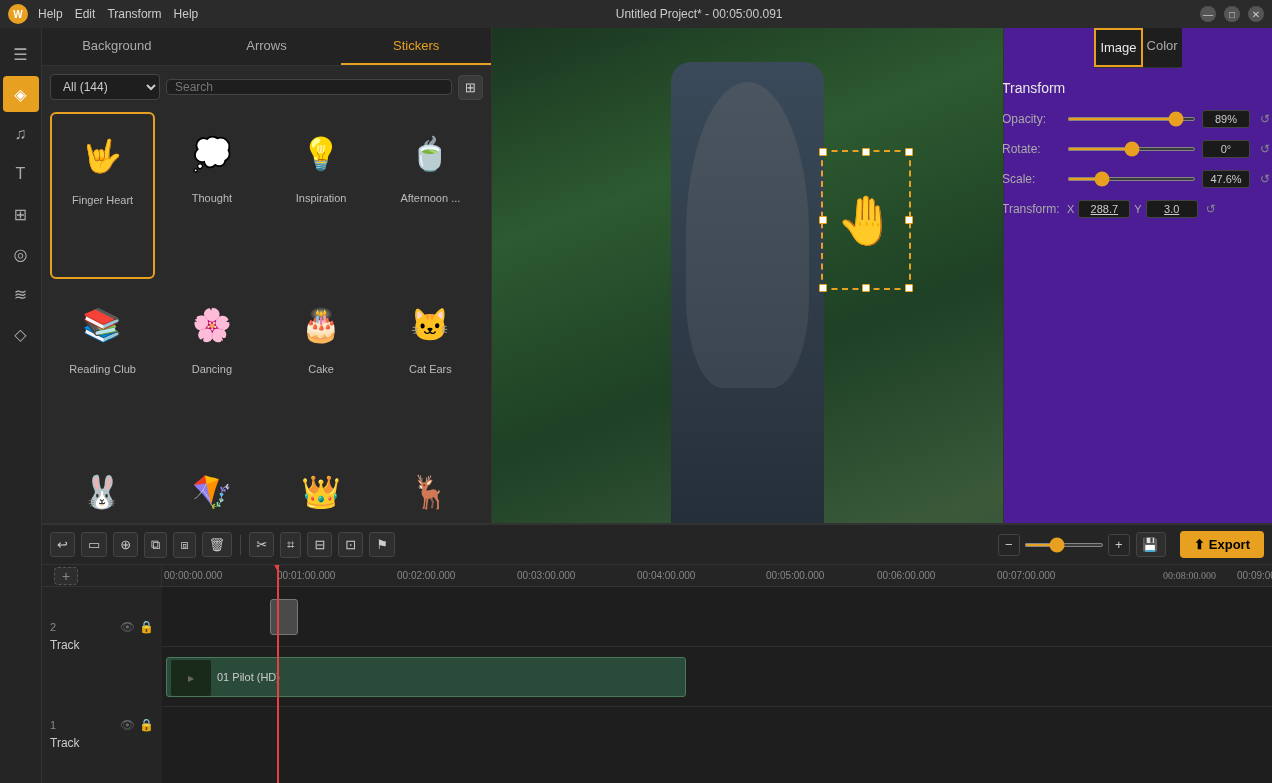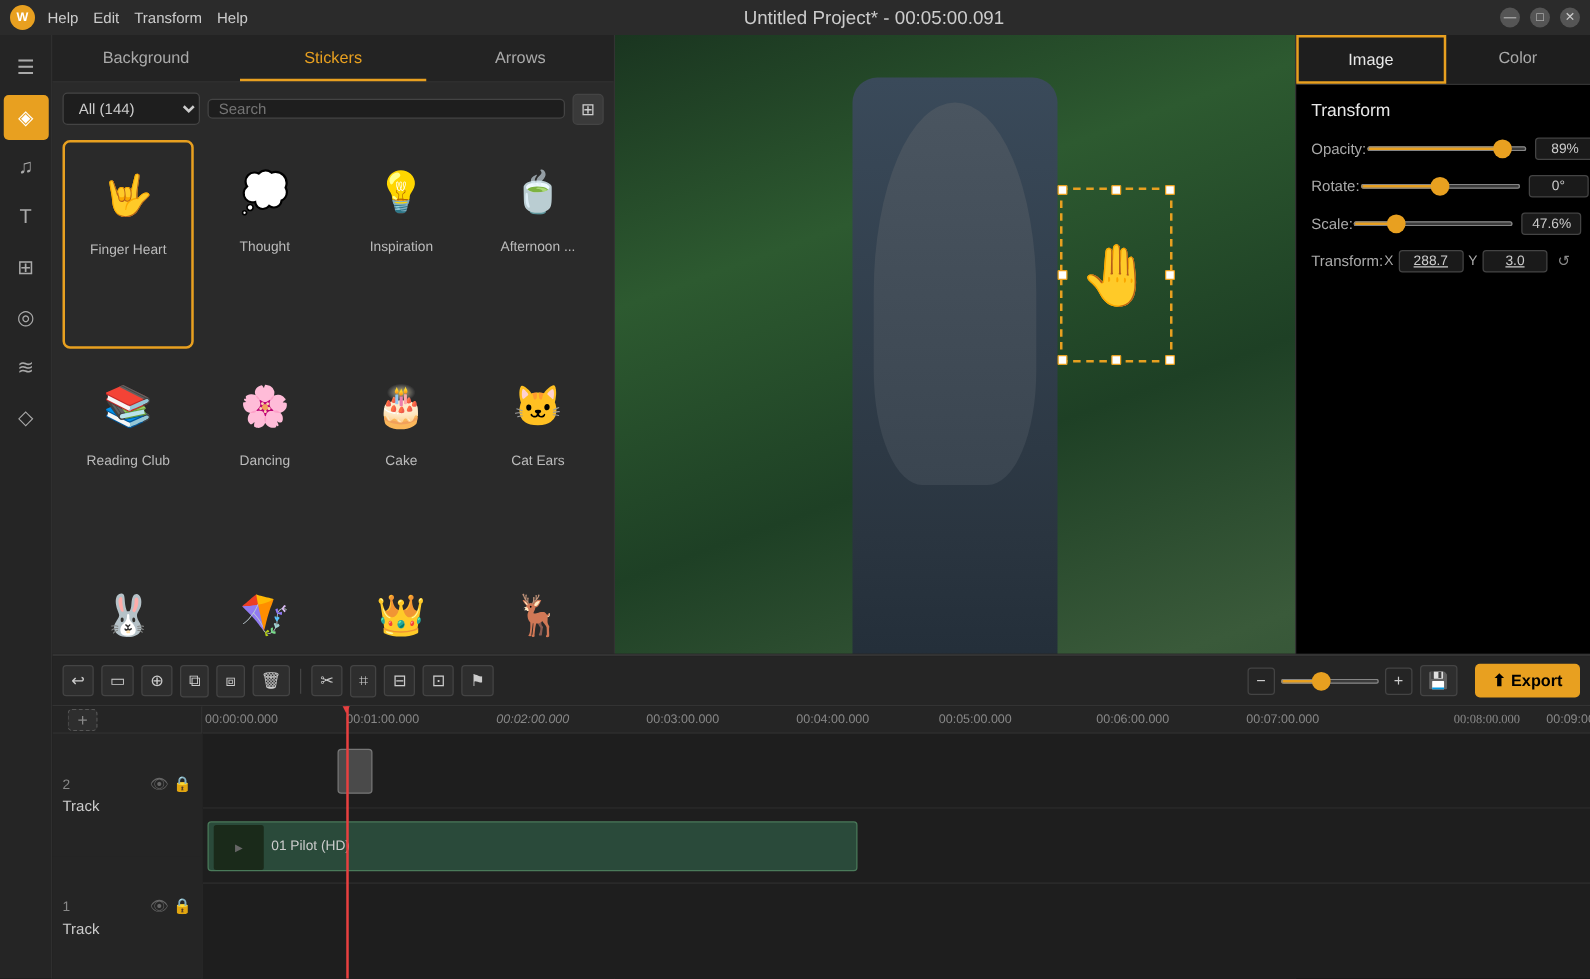--- a/index.html
+++ b/index.html
@@ -2,21 +2,21 @@
 <html><head>
   <meta charset="utf-8">
   <style>
     * { box-sizing: border-box; margin: 0; padding: 0; }
     body { background: #1a1a1a; color: #ccc; font-family: Arial, sans-serif; font-size: 12px; width: 1272px; height: 783px; overflow: hidden; }
 
     
     #titlebar { background: #2b2b2b; height: 28px; display: flex; align-items: center; justify-content: space-between; padding: 0 8px; }
     #titlebar .logo { width: 20px; height: 20px; background: #e8a020; border-radius: 50%; display: flex; align-items: center; justify-content: center; font-weight: bold; color: #fff; font-size: 10px; }
     #titlebar .menu-items { display: flex; gap: 12px; font-size: 12px; color: #ccc; }
-    #titlebar .title { color: #ccc; font-size: 15px; }
+    #titlebar .title { color: #ccc; font-size: 12px; }
     #titlebar .win-controls { display: flex; gap: 8px; }
     #titlebar .win-btn { width: 16px; height: 16px; border-radius: 50%; display: flex; align-items: center; justify-content: center; font-size: 10px; cursor: pointer; background: #555; color: #ccc; border: none; }
 
     
     #main { display: flex; height: calc(783px - 28px); }
 
     
     #iconbar { width: 42px; background: #252525; display: flex; flex-direction: column; align-items: center; padding-top: 8px; gap: 4px; border-right: 1px solid #333; }
     .icon-btn { width: 36px; height: 36px; display: flex; align-items: center; justify-content: center; border-radius: 4px; cursor: pointer; color: #aaa; font-size: 16px; }
     .icon-btn.active { background: #e8a020; color: #fff; }
@@ -46,21 +46,21 @@
     .progress-bar-inner { width: 60%; height: 100%; background: #e8a020; border-radius: 2px; }
     .progress-handle { position: absolute; left: 60%; top: 50%; transform: translate(-50%, -50%); width: 12px; height: 12px; background: #e8a020; border-radius: 50%; }
     #controls-bar { height: 48px; background: #222; display: flex; align-items: center; padding: 0 12px; gap: 10px; }
     .time-display { font-size: 12px; color: #ccc; background: #1a1a1a; padding: 3px 8px; border-radius: 3px; }
     .ctrl-btn { background: none; border: none; color: #ccc; font-size: 16px; cursor: pointer; width: 28px; height: 28px; display: flex; align-items: center; justify-content: center; }
     .quality-select { background: #1e1e1e; border: 1px solid #444; color: #ccc; padding: 3px 8px; border-radius: 4px; font-size: 12px; margin-left: auto; }
     .vol-icon { color: #ccc; font-size: 14px; }
     .icon-spacer { flex: 1; }
 
     
-    #right-panel { width: 236px; background: #000000; border-left: 1px solid #333; display: flex; flex-direction: column; }
+    #right-panel { width: 269px; background: #4c1d95; border-left: 1px solid #333; display: flex; flex-direction: column; align-items: center; }
     #right-tabs { display: flex; background: #1e1e1e; border-bottom: 1px solid #333; }
     .right-tab { flex: 1; text-align: center; padding: 10px 4px; cursor: pointer; color: #aaa; font-size: 13px; border-bottom: 2px solid transparent; }
     .right-tab.active { color: #e8e8e8; border-bottom: 2px solid #e8a020; border: 2px solid #e8a020; }
     #transform-panel { padding: 12px; flex: 1; }
     .transform-title { font-size: 14px; color: #e8e8e8; margin-bottom: 14px; }
     .prop-row { display: flex; align-items: center; margin-bottom: 12px; }
     .prop-label { width: 65px; color: #aaa; font-size: 12px; }
     .prop-control { flex: 1; display: flex; align-items: center; gap: 6px; }
     .flip-btn { background: #2e2e2e; border: 1px solid #444; color: #ccc; padding: 3px 8px; border-radius: 3px; cursor: pointer; font-size: 11px; display: flex; align-items: center; gap: 3px; }
     input[type=range] { flex: 1; accent-color: #e8a020; background: #333; height: 4px; border-radius: 2px; }
@@ -119,22 +119,22 @@
     <div class="icon-btn">T</div>
     <div class="icon-btn">⊞</div>
     <div class="icon-btn">◎</div>
     <div class="icon-btn">≋</div>
     <div class="icon-btn">◇</div>
   </div>
 
   <div id="sticker-panel">
     <div id="tab-bar">
       <div class="tab">Background</div>
+      <div class="tab">Arrows</div>
       <div class="tab active">Stickers</div>
-      <div class="tab">Arrows</div>
     </div>
     <div id="filter-bar">
       <select id="filter-dropdown">
         <option>All (144)</option>
       </select>
       <input id="search-box" type="text" placeholder="Search" style="">
       <button id="grid-btn">⊞</button>
     </div>
     <div id="sticker-grid">
 
@@ -364,24 +364,24 @@
         </div>
         <span class="track-name">Track</span>
       </div>
     </div>
 
     <div style="flex:1;overflow-x:auto;position:relative;">
 
       <div id="timeline-ruler">
         <span class="ruler-tick" style="left:2px;">00:00:00.000</span>
         <span class="ruler-tick" style="left:115px;">00:01:00.000</span>
-        <span class="ruler-tick" style="left:235px;font-style:italic;">00:02:00.000</span>
+        <span class="ruler-tick" style="left:235px;">00:02:00.000</span>
         <span class="ruler-tick" style="left:355px;">00:03:00.000</span>
         <span class="ruler-tick" style="left:475px;">00:04:00.000</span>
-        <span class="ruler-tick" style="left:589px;">00:05:00.000</span>
+        <span class="ruler-tick" style="left:604px;">00:05:00.000</span>
         <span class="ruler-tick" style="left:715px;">00:06:00.000</span>
         <span class="ruler-tick" style="left:835px;">00:07:00.000</span>
         <span class="ruler-tick" style="left:1001px;font-family:Liberation Serif, serif;">00:08:00.000</span>
         <span class="ruler-tick" style="left:1075px;">00:09:00.000</span>
 
       </div>
 
       <div class="playhead" style="left:115px;top:0;bottom:0;"></div>
 
       <div class="track-row" style="height:60px;border-bottom:1px solid #2e2e2e;position:relative;background:#1e1e1e;">

